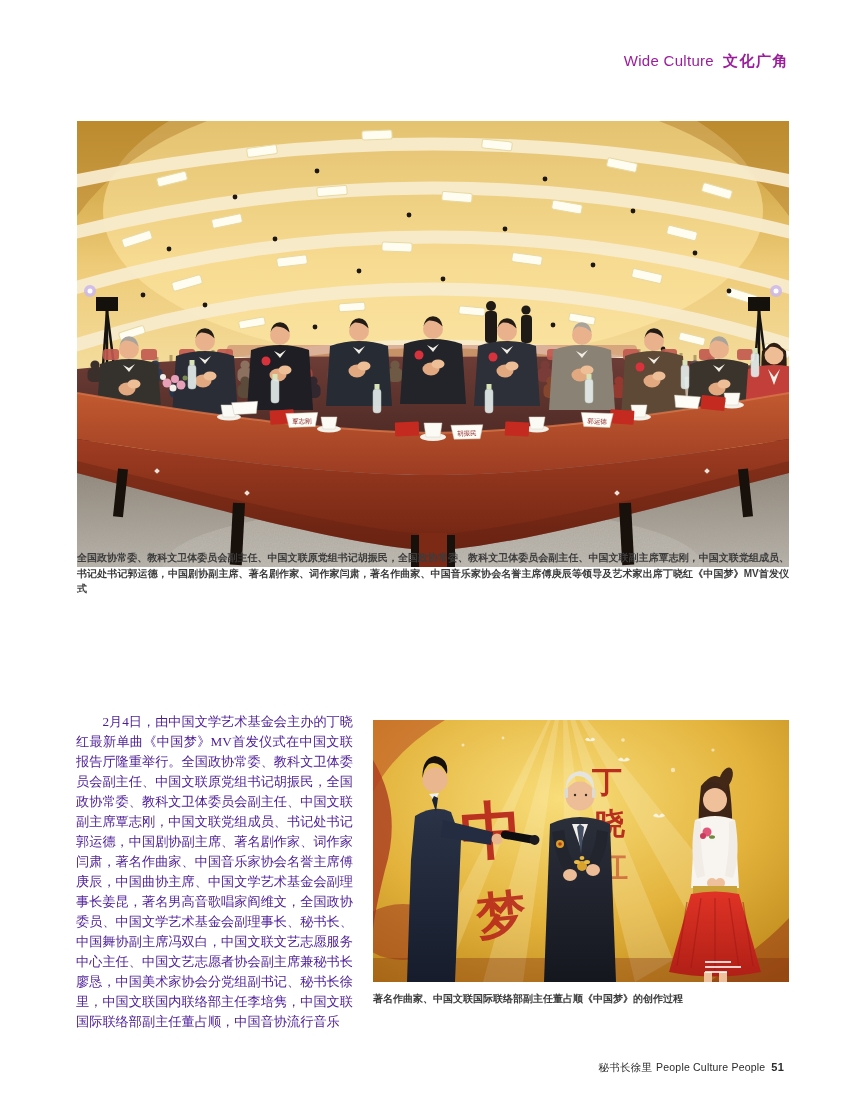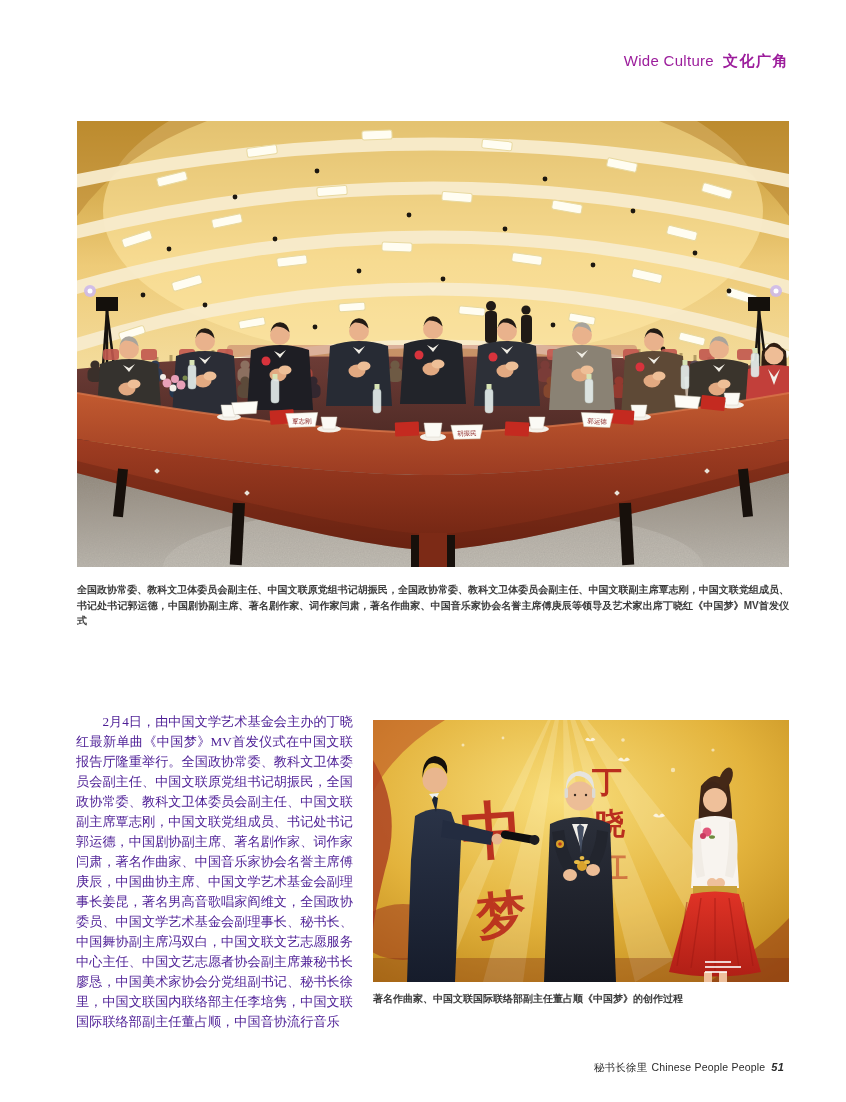--- a/index.html
+++ b/index.html
@@ -9,29 +9,29 @@
   .hdr{position:absolute;top:52px;right:57px;font-size:15px;color:#9c1d9c;letter-spacing:.3px;white-space:nowrap;}
   .hdr .zh{font-weight:700;margin-left:9px;letter-spacing:1.5px;}
   
   .photo{position:absolute;overflow:hidden;background:#d9b96a;}
   #photo1{left:77px;top:121px;width:712px;height:446px;}
   #photo2{left:373px;top:720px;width:416px;height:262px;}
   .photo svg{display:block;width:100%;height:100%;}
   
   .cap{position:absolute;font-size:10px;line-height:15.5px;font-weight:600;color:#3c3c3c;text-align:justify;
        font-family:"Liberation Sans","DejaVu Sans",sans-serif;}
-  #cap1{left:77px;top:582px;width:712px;}
+  #cap1{left:77px;top:550px;width:712px;}
   #cap2{left:373px;top:991px;width:416px;text-align:left;}
   
   #article{position:absolute;left:76px;top:712px;width:277px;font-family:"Liberation Serif","DejaVu Serif",serif;
            font-size:13.2px;line-height:20px;color:#4c1d95;text-align:justify;}
   #article p{margin:0;text-indent:2em;}
   
   .ftr{position:absolute;top:1061px;right:62px;font-size:10.5px;color:#2b2b2b;letter-spacing:.2px;white-space:nowrap;}
-  .ftr .num{font-weight:700;font-size:11px;margin-left:6px;font-style:italic;}
+  .ftr .num{font-weight:700;font-size:11px;margin-left:6px;}
   .ftr .en{margin-left:4px;}
 </style>
 </head>
 <body>
 
 <div class="page">
 
   <div class="hdr">
     <span class="en">Wide Culture</span><span class="zh">文化广角</span>
   </div>
@@ -549,16 +549,16 @@
         <rect x="332" y="241" width="26" height="2"></rect>
         <rect x="332" y="246" width="36" height="2"></rect>
         <rect x="332" y="251" width="22" height="2"></rect>
       </g>
     </svg>
   </figure>
 
   <div class="cap" id="cap2">著名作曲家、中国文联国际联络部副主任董占顺《中国梦》的创作过程</div>
 
   <div class="ftr">
-    <span>秘书长徐里</span><span class="en">Chinese People People</span><span class="num">51</span>
+    <span>秘书长徐里</span><span class="en">People Culture People</span><span class="num">51</span>
   </div>
 
 </div>
 
 </body></html>

